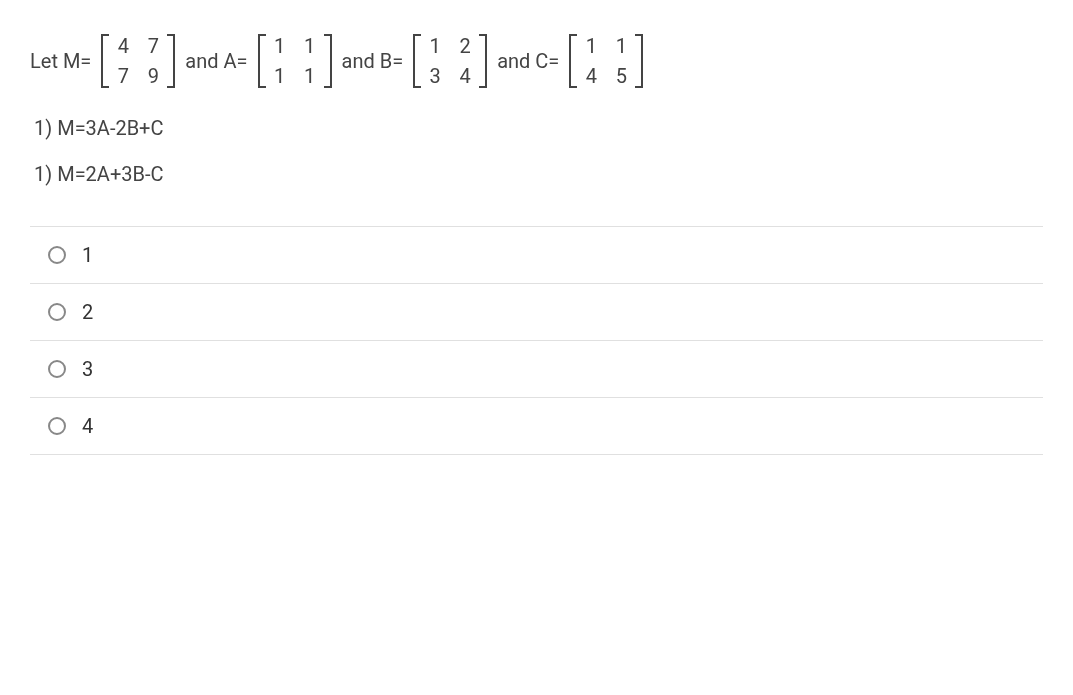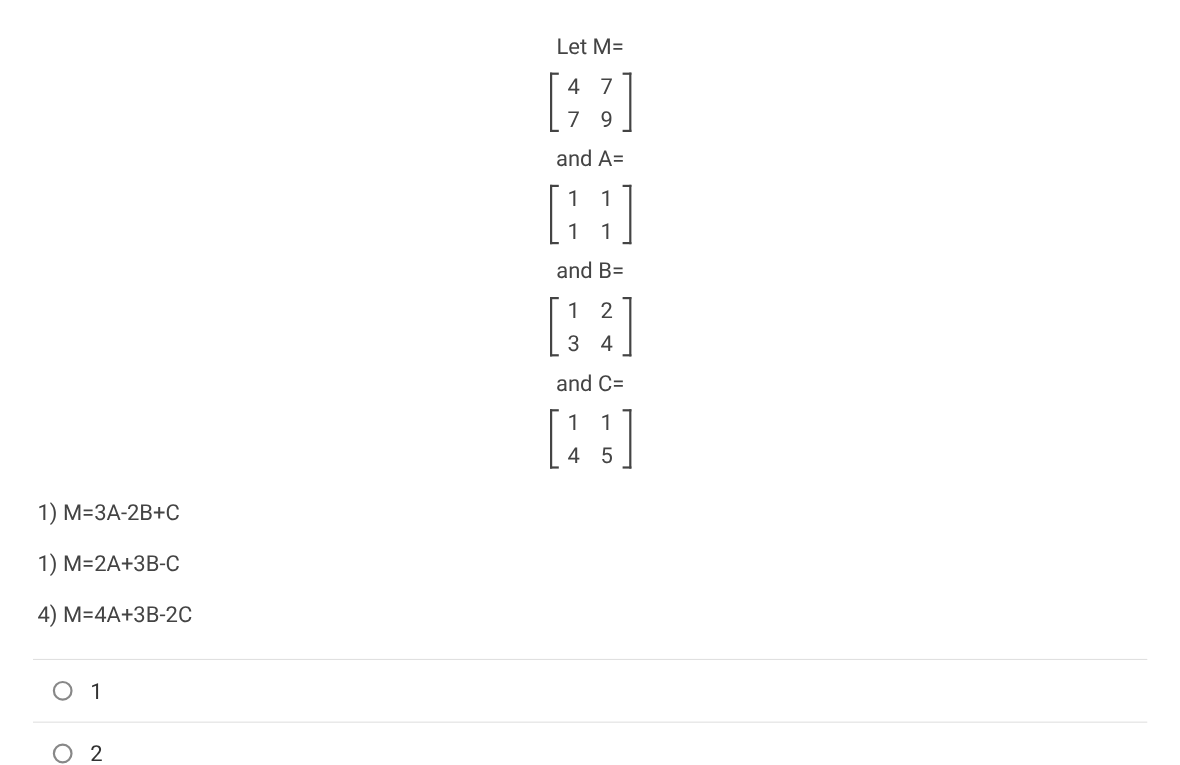--- a/index.html
+++ b/index.html
@@ -16,21 +16,20 @@
     }
     .question-wrapper {
       max-width: 1013px;
     }
     .matrix-line {
       display: flex;
       align-items: center;
       flex-wrap: nowrap;
       gap: 8px;
       margin-bottom: 24px;
-      flex-direction: column;
     }
     .matrix-line .text {
       white-space: nowrap;
     }
     .matrix {
       display: inline-flex;
       align-items: center;
       margin: 0 2px;
     }
     .bracket-left, .bracket-right {
@@ -91,21 +90,21 @@
       min-width: 12px;
       text-align: center;
       font-size: 20px;
     }
     .instruction {
       margin-bottom: 40px;
       font-size: 20px;
     }
     .options-list {
       margin-left: 4px;
-      margin-bottom: 29px;
+      margin-bottom: 40px;
     }
     .option-text {
       font-size: 20px;
       margin-bottom: 22px;
     }
     .answers {
       border-top: 1px solid #e0e0e0;
     }
     .answer-row {
       display: flex;
@@ -199,21 +198,20 @@
         </span>
       </span>
       <span class="bracket-right"></span>
     </span>
   </div>
 
 
   <div class="options-list">
     <div class="option-text">1) M=3A-2B+C</div>
     <div class="option-text">1) M=2A+3B-C</div>
-    <div class="option-text">4) M=4A+3B-2C</div>
   </div>
 
   <div class="answers">
     <div class="answer-row">
       <span class="radio"></span>
       <span class="answer-label">1</span>
     </div>
     <div class="answer-row">
       <span class="radio"></span>
       <span class="answer-label">2</span>

